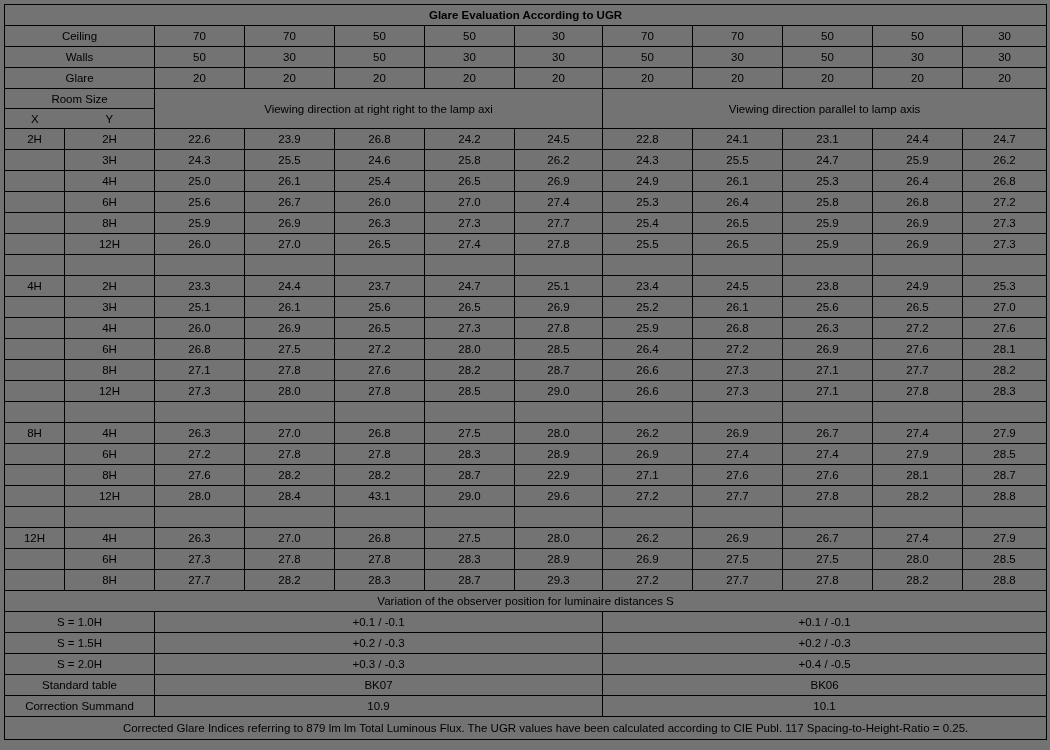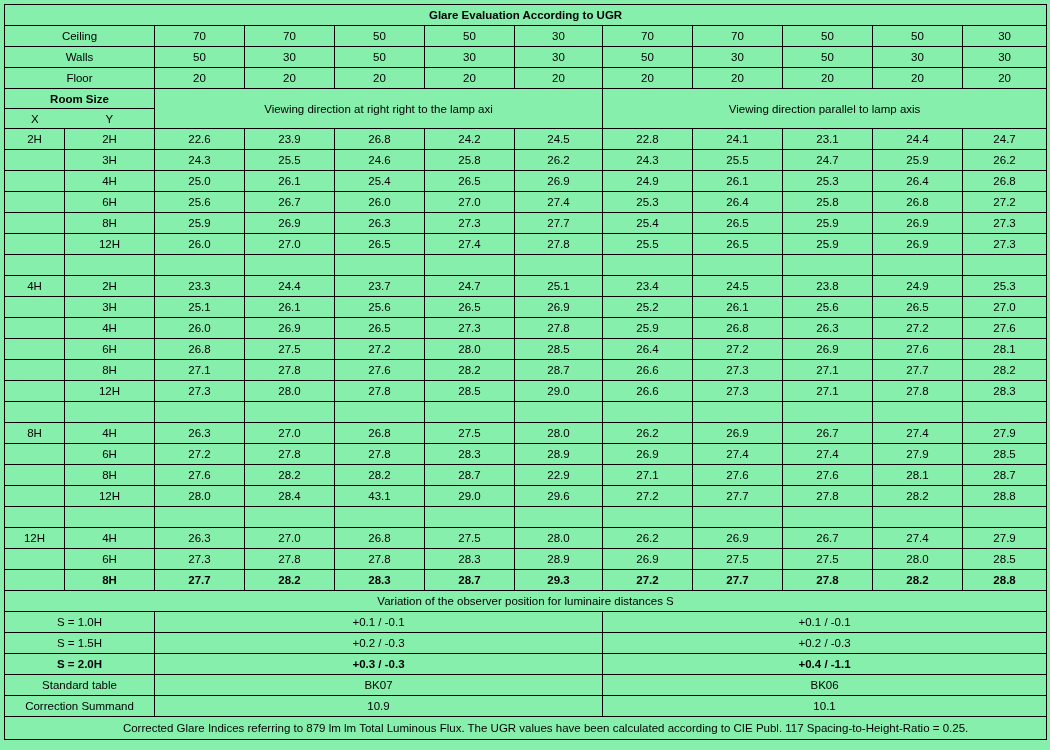--- a/index.html
+++ b/index.html
@@ -9,21 +9,21 @@
   }
   body {
     font-family: "Liberation Sans", sans-serif;
     color: #000000;
   }
   #page {
     width: 1050px;
     height: 750px;
     box-sizing: border-box;
     position: relative;
-    background: #86efac;
+    background: #737373;
     padding: 4px 4px 0 4px;
   }
   table.ugr {
     border-collapse: collapse;
     width: 1042px;
     table-layout: fixed;
     font-size: 11.5px;
   }
   table.ugr td {
     border: 1px solid #000000;
@@ -52,21 +52,21 @@
     height: 20px;
     text-align: center;
   }
   td.hcol {
     border: none;
     text-align: center;
     height: 20px;
   }
   .framed-left { border-left: 1px solid #000 !important; }
   .framed-right { border-right: 1px solid #000 !important; }
-  .framed-bottom { border-bottom: 1px solid #000 !important; font-weight: bold; }
+  .framed-bottom { border-bottom: 1px solid #000 !important; }
   td.roomsize-head {
     border: 1px solid #000;
     text-align: center;
   }
   .footer-note {
     font-size: 11.5px;
     padding-left: 5px;
     text-align: left;
   }
   .spacer-row td { height: 12px; border: none; }
@@ -119,21 +119,21 @@
       <td>30</td>
       <td>30</td>
       <td>50</td>
       <td>30</td>
       <td>50</td>
       <td>30</td>
       <td>30</td>
     </tr>
 
     <tr>
-      <td class="rowlabel" colspan="2">Floor</td>
+      <td class="rowlabel" colspan="2">Glare</td>
       <td>20</td>
       <td>20</td>
       <td>20</td>
       <td>20</td>
       <td>20</td>
       <td>20</td>
       <td>20</td>
       <td>20</td>
       <td>20</td>
       <td>20</td>
@@ -471,21 +471,21 @@
       <td colspan="5" class="data framed-left framed-right">+0.1 / -0.1</td>
     </tr>
     <tr>
       <td colspan="2" class="hcol framed-left">S = 1.5H</td>
       <td colspan="5" class="data framed-left">+0.2 / -0.3</td>
       <td colspan="5" class="data framed-left framed-right">+0.2 / -0.3</td>
     </tr>
     <tr>
       <td colspan="2" class="hcol framed-left framed-bottom">S = 2.0H</td>
       <td colspan="5" class="data framed-left framed-bottom">+0.3 / -0.3</td>
-      <td colspan="5" class="data framed-left framed-right framed-bottom">+0.4 / -1.1</td>
+      <td colspan="5" class="data framed-left framed-right framed-bottom">+0.4 / -0.5</td>
     </tr>
 
     <tr>
       <td colspan="2">Standard table</td>
       <td colspan="5">BK07</td>
       <td colspan="5">BK06</td>
     </tr>
 
     <tr>
       <td colspan="2">Correction Summand</td>

